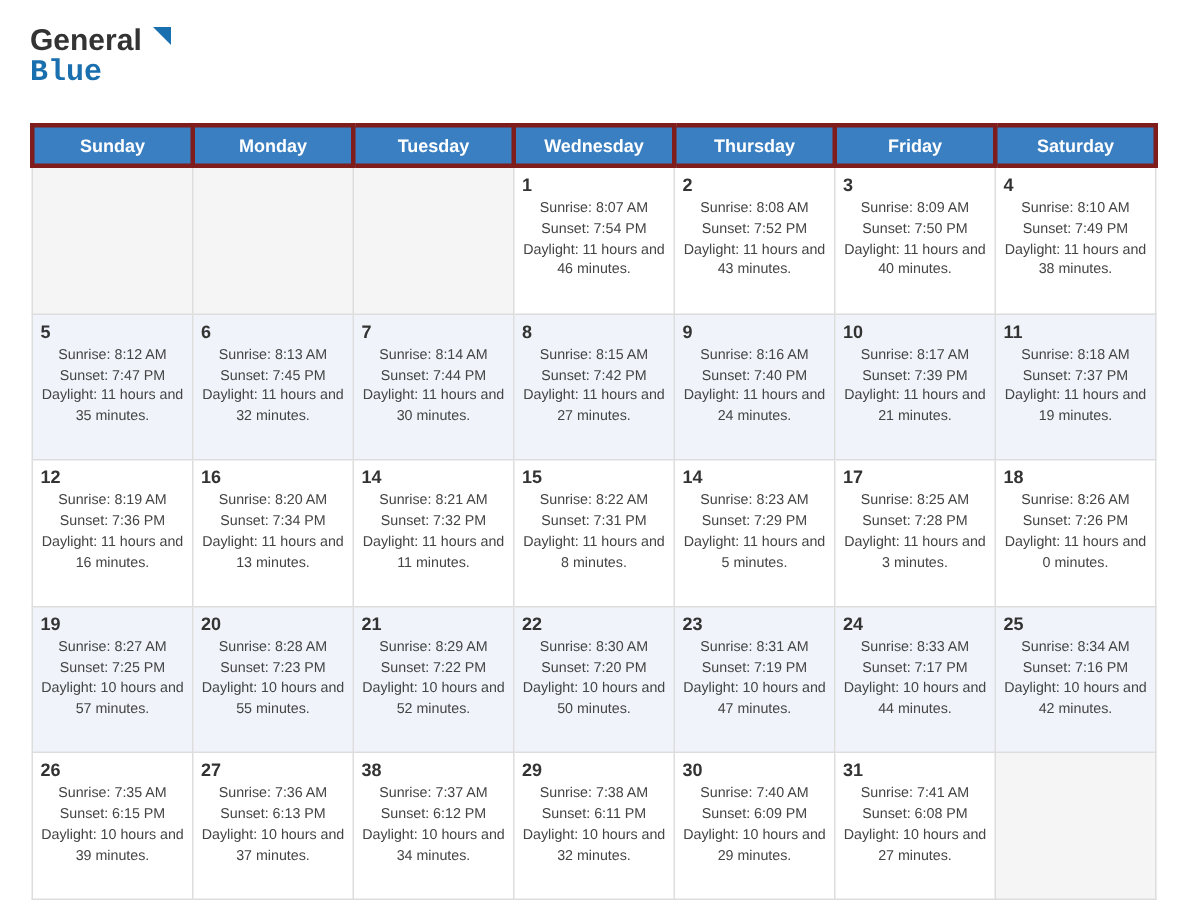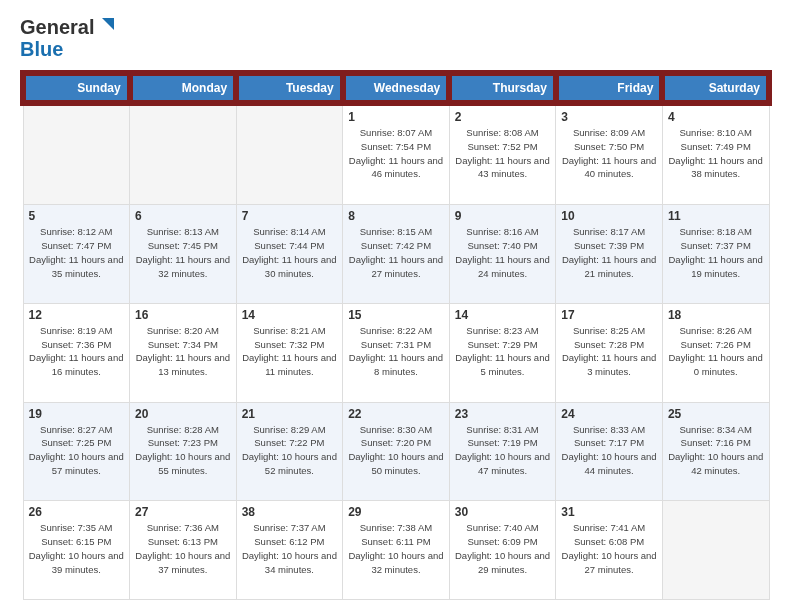--- a/index.html
+++ b/index.html
@@ -14,34 +14,34 @@
       width: 792px;
       height: 612px;
       padding: 16px 20px 12px 20px;
       display: flex;
       flex-direction: column;
     }
     .header {
       display: flex;
       justify-content: space-between;
       align-items: flex-start;
-      margin-bottom: 10px;
+      margin-bottom: 22px;
     }
     .logo {
       display: flex;
       flex-direction: column;
       align-items: flex-start;
     }
     .logo-text {
       font-size: 20px;
       font-weight: bold;
       line-height: 1.1;
     }
     .logo-general { color: #333; }
-    .logo-blue { color: #1a6faf; }
+    .logo-blue { color: #1a6faf; font-family: Liberation Mono, monospace; }
     .logo-row {
       display: flex;
       align-items: center;
     }
     .title-area {
       text-align: right;
     }
     .month-title {
       font-size: 32px;
       font-weight: normal;
@@ -54,25 +54,25 @@
     .calendar {
       flex: 1;
       border: 1px solid #ccc;
       border-collapse: collapse;
       width: 100%;
       table-layout: fixed;
     }
     .calendar th {
       background: #3a7fc1;
       color: #fff;
-      text-align: right;
+      text-align: center;
       padding: 5px 6px;
       font-size: 12px;
       font-weight: bold;
-      border: 6px solid #7f1d1d;
+      border: 3px solid #7f1d1d;
     }
     .calendar td {
       vertical-align: top;
       padding: 4px 5px;
       font-size: 10px;
       color: #333;
       border: 1px solid #ddd;
       width: 113px;
       height: 78px;
       background: #fff;

